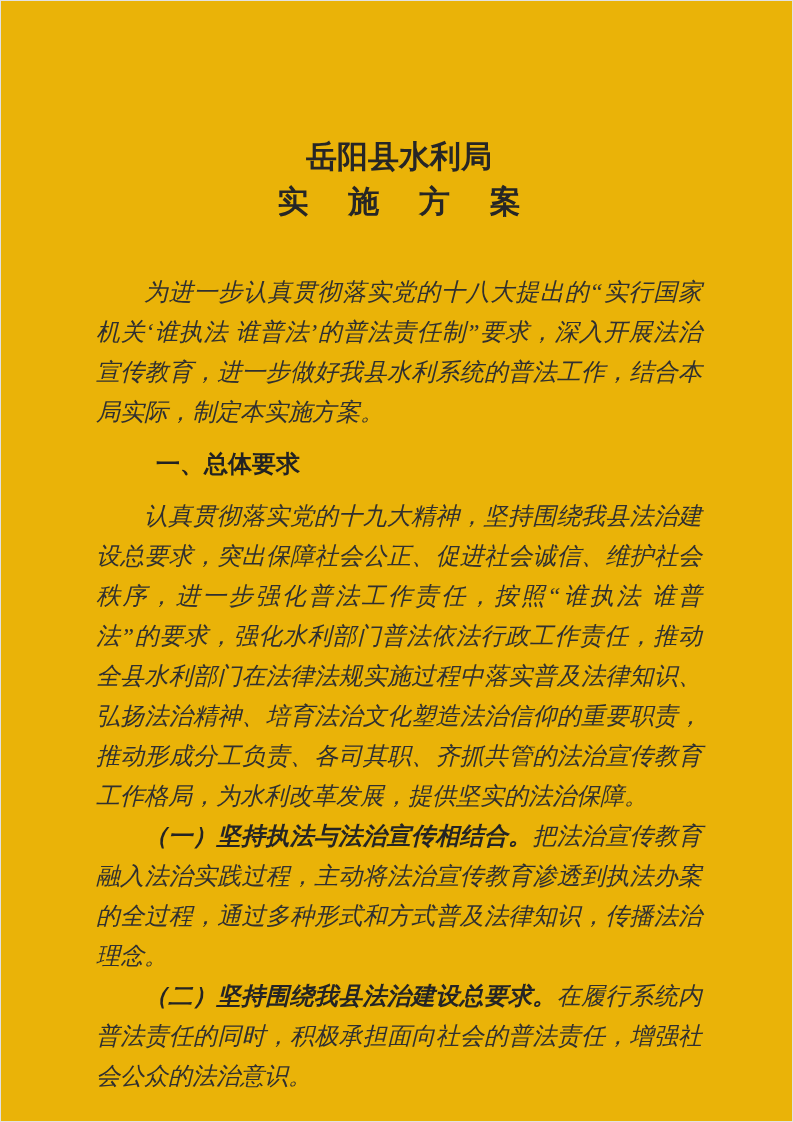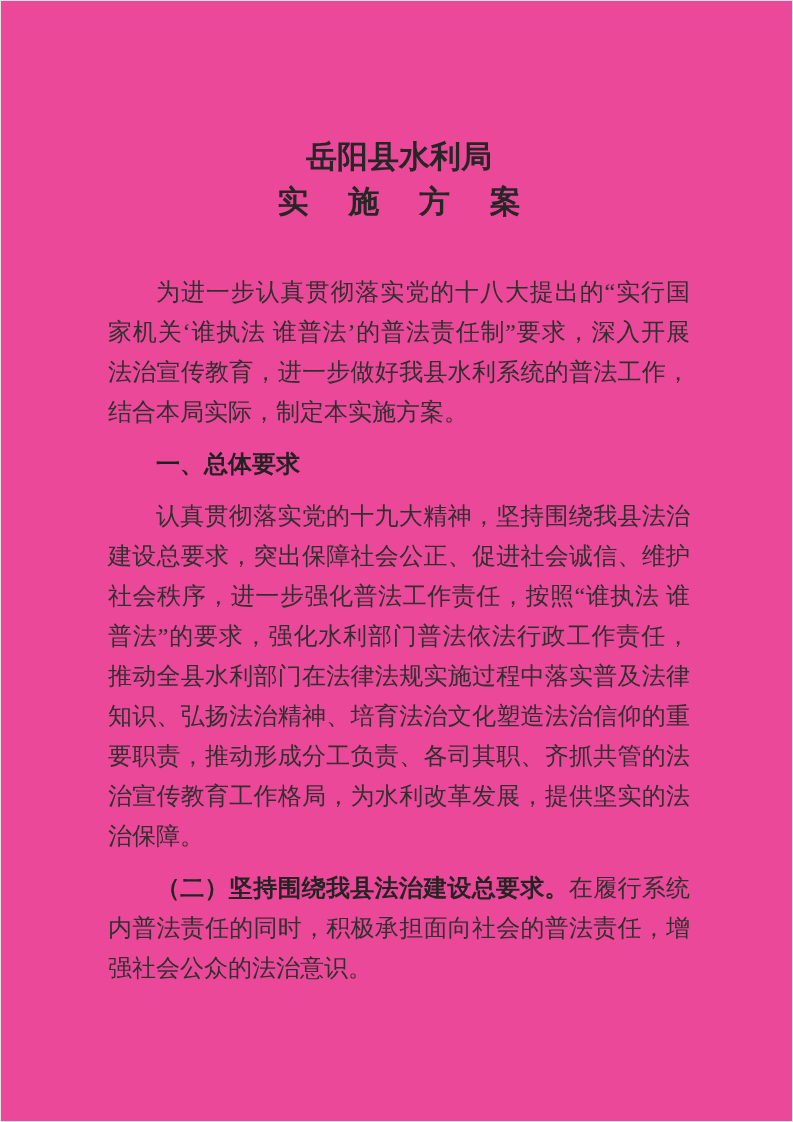--- a/index.html
+++ b/index.html
@@ -5,21 +5,21 @@
   html, body {
     margin: 0;
     padding: 0;
     background: #ffffff;
   }
   .page {
     position: relative;
     width: 793px;
     height: 1122px;
     box-sizing: border-box;
-    background: #ec4899;
+    background: #eab308;
     border: 1px solid #e2e2e2;
     padding: 133px 90px 0 95px;
     color: #2e2e2e;
     font-family: "Liberation Serif", "DejaVu Serif", serif;
     overflow: hidden;
   }
   .doc-title {
     text-align: center;
     font-weight: bold;
     font-size: 31px;
@@ -34,22 +34,23 @@
     text-indent: 16px; 
   }
   .doc-body {
     margin-top: 48px;
     font-size: 24px;
     line-height: 40px;
     text-align: justify;
     color: #303030;
   }
   .doc-paragraph {
-    margin: 12px;
+    margin: 0;
     text-indent: 2em;
+    font-style: italic;
   }
   .doc-heading {
     margin: 12px;
     text-indent: 2em;
     font-weight: bold;
     font-family: "Liberation Sans", "DejaVu Sans", sans-serif;
     color: #222222;
   }
   .lead {
     font-weight: bold;
@@ -61,15 +62,16 @@
 
 <div class="page">
   <div class="doc-title">
     <p class="title-line">岳阳县水利局</p>
     <p class="title-line title-line-spaced">实 施 方 案</p>
   </div>
   <div class="doc-body">
       <p class="doc-paragraph">为进一步认真贯彻落实党的十八大提出的“实行国家机关‘谁执法 谁普法’的普法责任制”要求，深入开展法治宣传教育，进一步做好我县水利系统的普法工作，结合本局实际，制定本实施方案。</p>
       <p class="doc-heading">一、总体要求</p>
       <p class="doc-paragraph">认真贯彻落实党的十九大精神，坚持围绕我县法治建设总要求，突出保障社会公正、促进社会诚信、维护社会秩序，进一步强化普法工作责任，按照“谁执法 谁普法”的要求，强化水利部门普法依法行政工作责任，推动全县水利部门在法律法规实施过程中落实普及法律知识、弘扬法治精神、培育法治文化塑造法治信仰的重要职责，推动形成分工负责、各司其职、齐抓共管的法治宣传教育工作格局，为水利改革发展，提供坚实的法治保障。</p>
+      <p class="doc-paragraph"><span class="lead">（一）坚持执法与法治宣传相结合。</span>把法治宣传教育融入法治实践过程，主动将法治宣传教育渗透到执法办案的全过程，通过多种形式和方式普及法律知识，传播法治理念。</p>
       <p class="doc-paragraph"><span class="lead">（二）坚持围绕我县法治建设总要求。</span>在履行系统内普法责任的同时，积极承担面向社会的普法责任，增强社会公众的法治意识。</p>
     </div>
 </div>
 
 </body></html>

